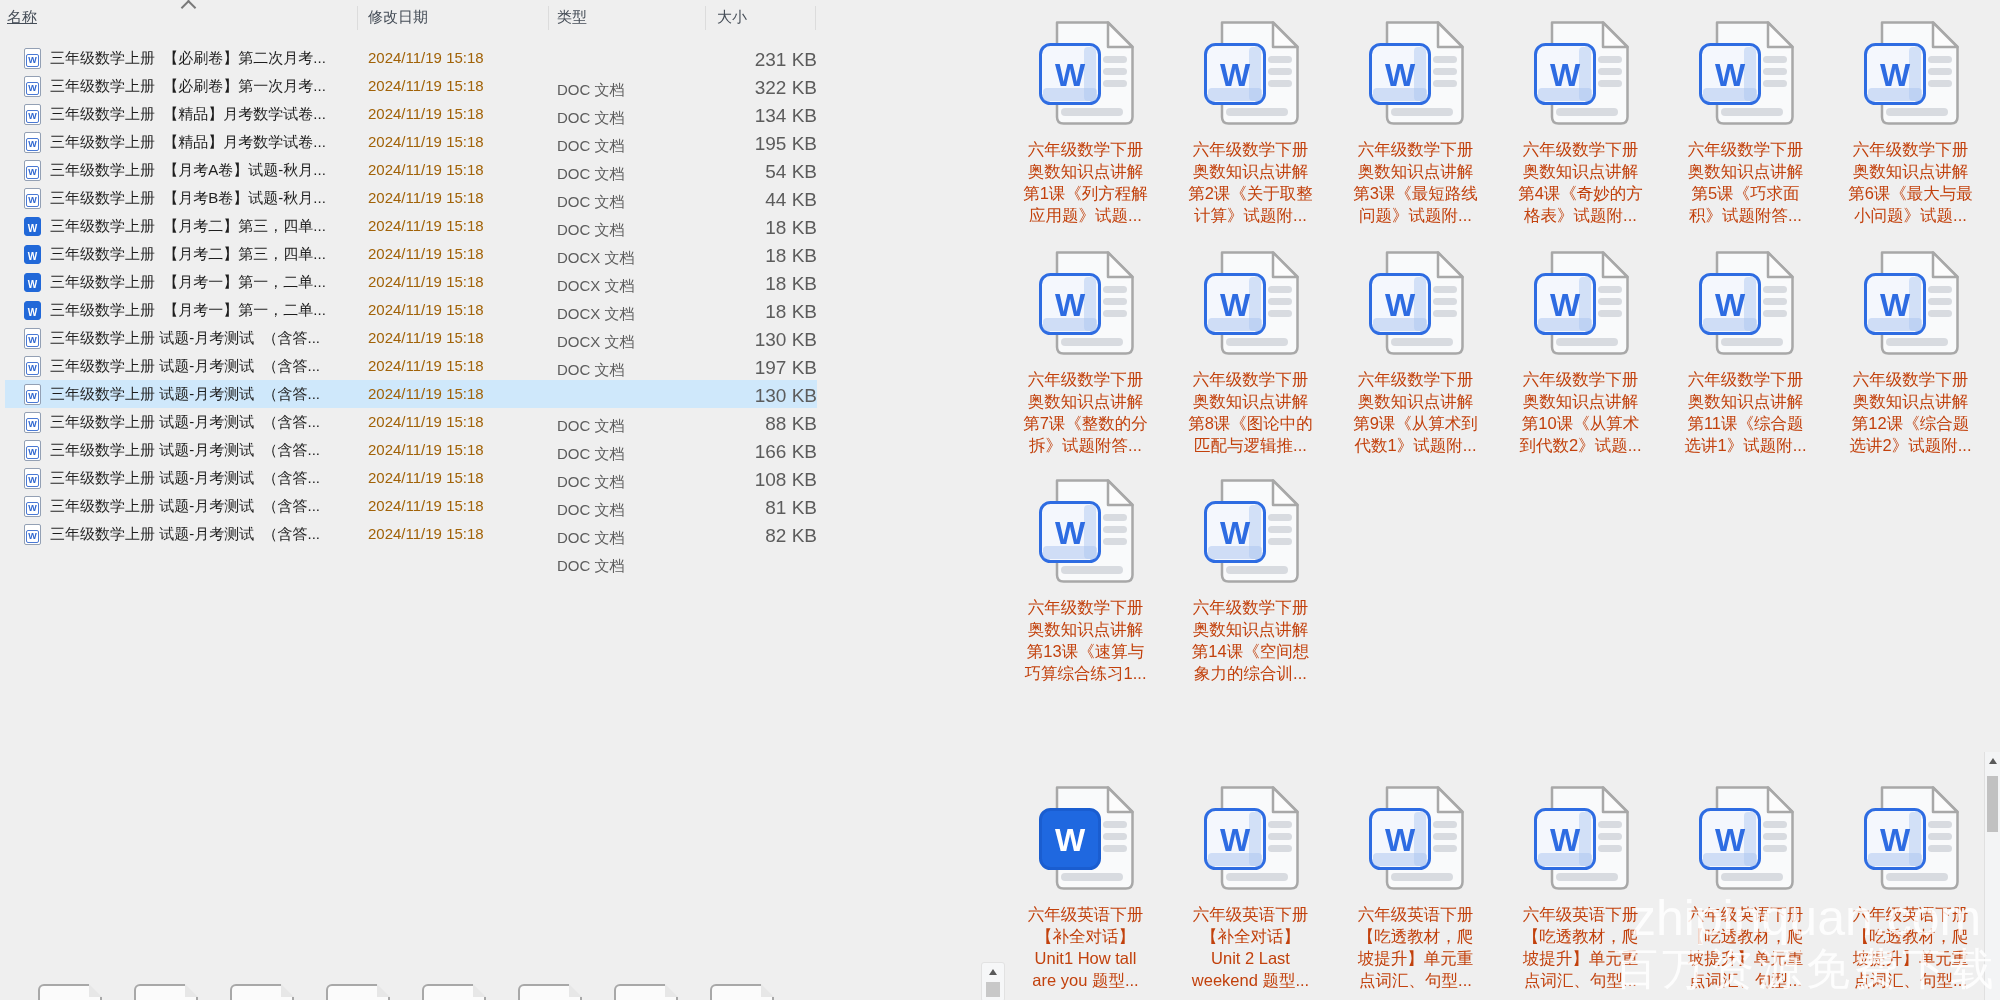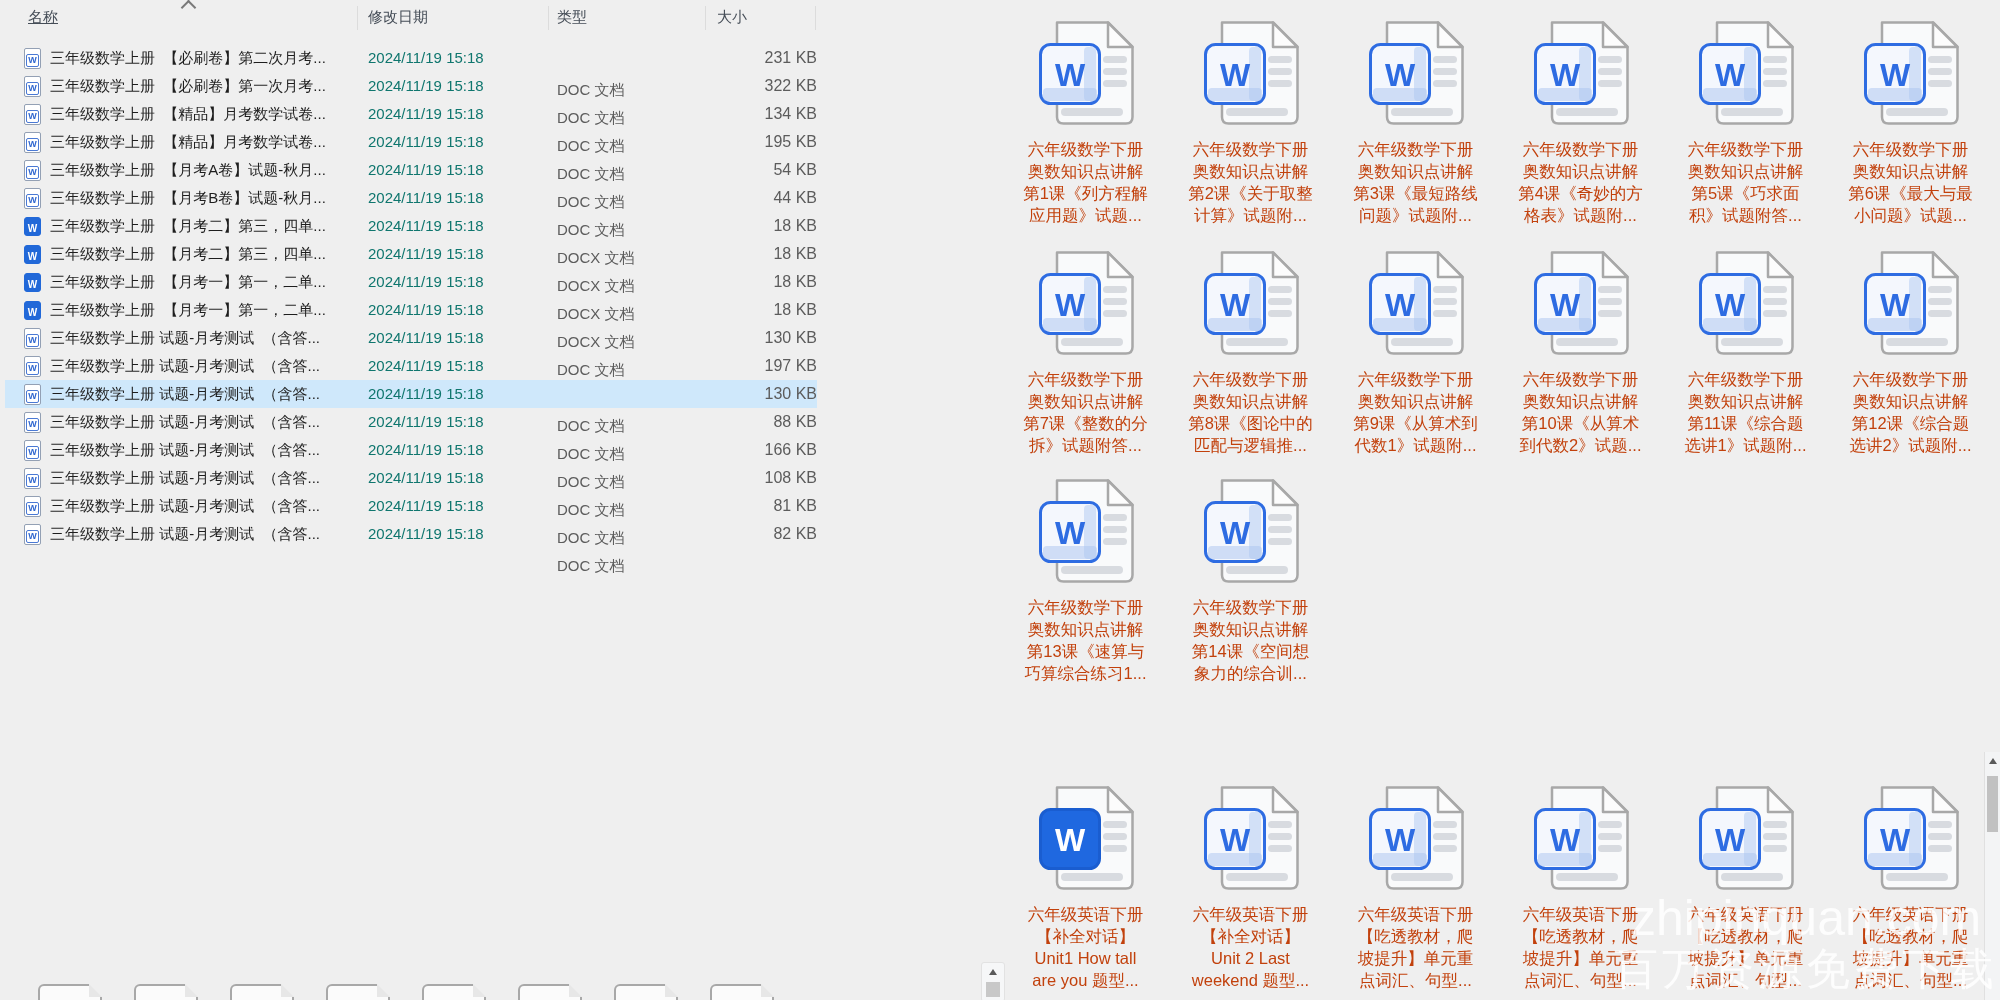--- a/index.html
+++ b/index.html
@@ -2,38 +2,38 @@
 <html><head>
 <meta charset="utf-8">
 <style>
   html,body{margin:0;padding:0;}
   body{font-family:"Liberation Sans","DejaVu Sans",sans-serif;}
   #screen{position:relative;width:2000px;height:1000px;background:#efefef;overflow:hidden;}
 
   
   #list-pane{position:absolute;left:0;top:0;width:850px;height:560px;}
   .col-h{position:absolute;top:8px;font-size:15px;color:#454d57;cursor:default;}
-  .hname{left:28px;text-decoration:underline;} .hdate{left:368px;} .htype{left:557px;text-align:center;} .hsize{left:717px;}
+  .hname{left:7px;text-decoration:underline;} .hdate{left:368px;} .htype{left:557px;text-align:center;} .hsize{left:717px;}
   .hsep{position:absolute;top:6px;width:1px;height:24px;background:#dcdcdc;}
   .sep1{left:357px;} .sep2{left:548px;} .sep3{left:705px;} .sep4{left:815px;}
   #sort-caret{position:absolute;left:183px;top:2px;width:9px;height:9px;
     border-left:2px solid #7a7a7a;border-top:2px solid #7a7a7a;transform:rotate(45deg);}
   #rows{position:absolute;left:5px;top:44px;width:812px;}
   .frow{position:relative;height:28px;}
   .frow.sel{background:#cfe8fb;}
   .fic{position:absolute;left:19px;top:4px;width:17px;height:20px;}
   .fic .mini{display:block;width:15px;height:19px;background:#fff;border:1px solid #93a0b4;border-radius:2px;text-align:center;}
   .fic .wl{font-size:9px;font-weight:700;color:#2f66cf;border:1px solid #4a79d4;border-radius:2px;
     padding:0 1px;line-height:11px;display:inline-block;margin-top:2px;}
   .fic.docx .mini{background:#2168d8;border-color:#2168d8;height:17px;margin-top:1px;border-radius:3px;}
   .fic.docx .wl{border:none;color:#fff;font-size:10px;margin-top:2px;padding:0;}
   .fname{position:absolute;left:45px;top:5px;font-size:15px;color:#1e1e1e;white-space:pre;}
-  .fdate{position:absolute;left:363px;top:5px;font-size:15px;color:#0f766e;white-space:pre;}
+  .fdate{position:absolute;left:363px;top:5px;font-size:15px;color:#a16207;white-space:pre;}
   .ftype{position:absolute;left:552px;top:5px;font-size:15px;color:#5c5c5c;white-space:pre;margin-top:32px;}
-  .fsize{position:absolute;right:0;top:5px;font-size:16px;color:#5c5c5c;text-align:right;}
+  .fsize{position:absolute;right:0;top:5px;font-size:19px;color:#5c5c5c;text-align:right;}
 
   
   .icon-row{position:absolute;left:1003px;width:992px;display:flex;}
   .cell{width:165px;display:flex;flex-direction:column;align-items:center;cursor:default;}
   .bigicon{width:98px;height:106px;flex:none;}
   .bigicon .pg{fill:#f9fafb;stroke:#a8a8a8;stroke-width:2.5;stroke-linejoin:round;}
   .bigicon .fold{fill:#fcfcfc;stroke:#a8a8a8;stroke-width:2.5;stroke-linejoin:round;}
   .bigicon .dash{fill:#d8dbe0;}
   .bigicon .tile{fill:#f4f7fd;stroke:#2e6ce2;stroke-width:3;}
   .bigicon .bandr{fill:#b7cdf3;opacity:.55;}

